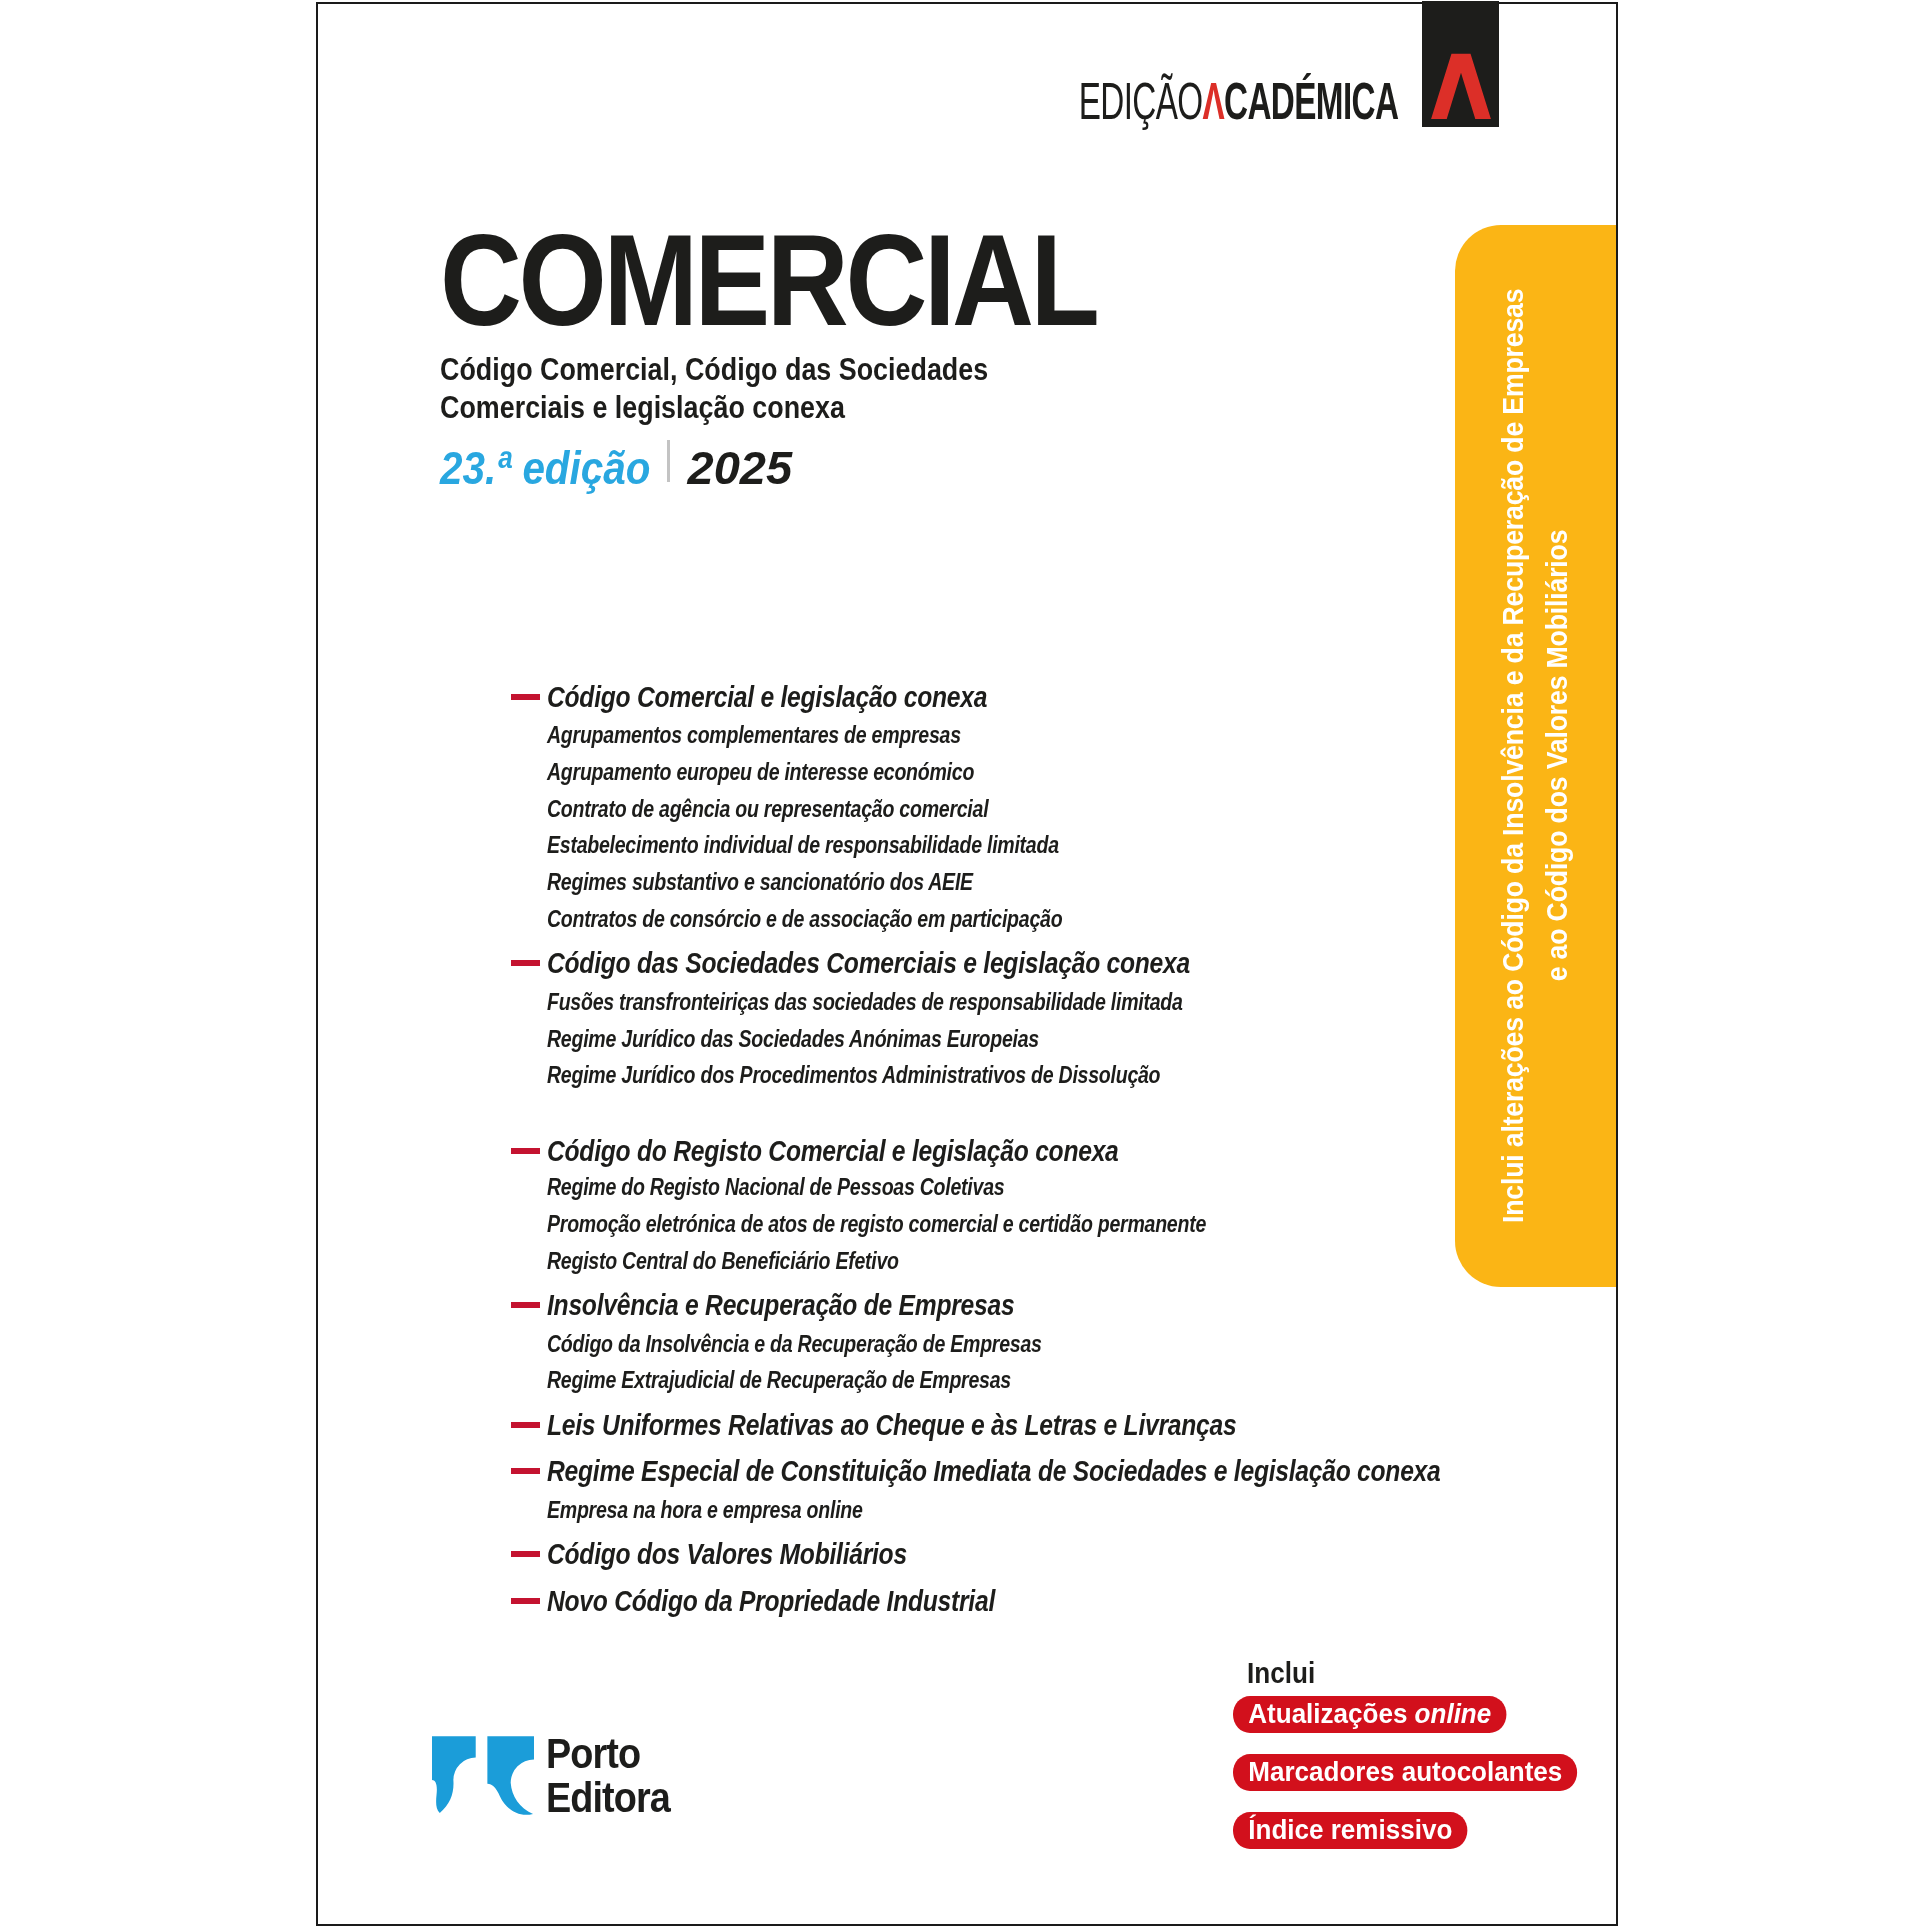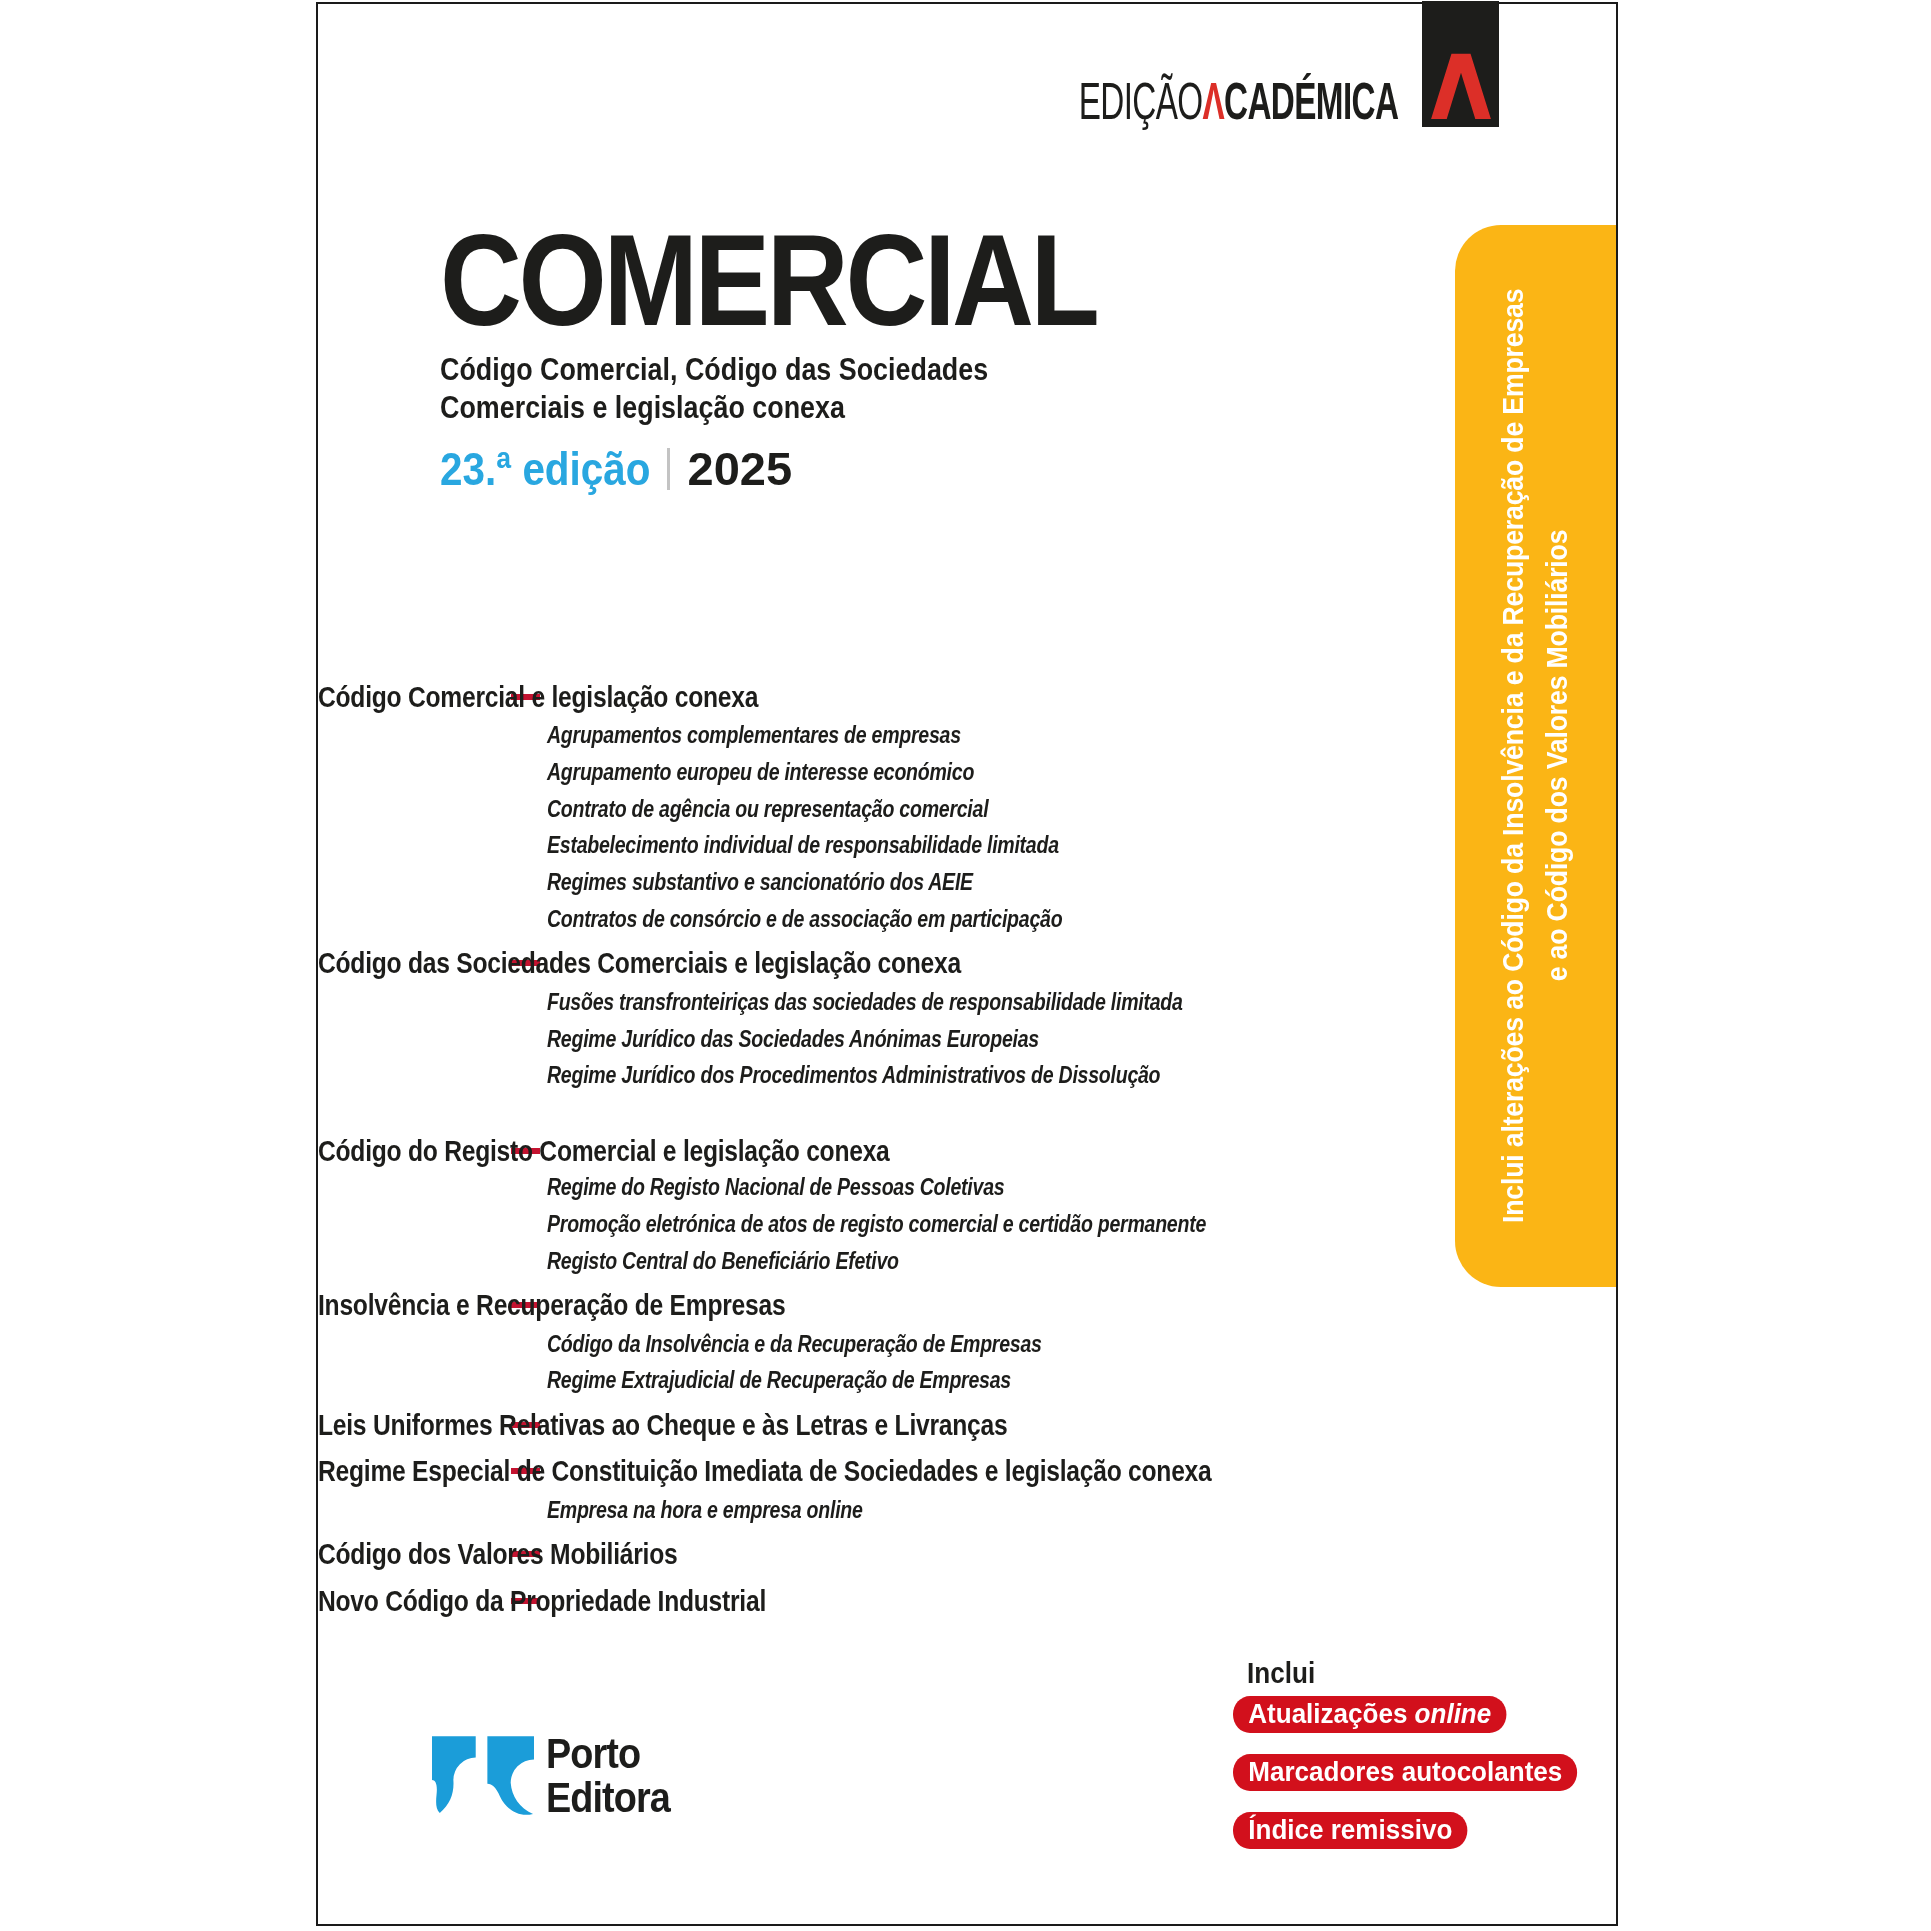--- a/index.html
+++ b/index.html
@@ -17,30 +17,30 @@
   .ed-lam{color:#dc2f28;font-weight:bold;}
   .brand-tab{position:absolute;left:1104px;top:-2.9px;width:77px;height:126px;background:#1d1d1b;}
   .brand-tab svg{position:absolute;left:4.8px;bottom:7.7px;}
 
   
   .title{position:absolute;left:122px;top:212px;font-size:129px;font-weight:bold;
          line-height:1;letter-spacing:-3.9px;white-space:nowrap;
          transform:scaleX(.88);transform-origin:left top;}
   .subtitle{position:absolute;left:122px;top:346px;font-size:32px;font-weight:bold;
             line-height:38px;transform:scaleX(.84);transform-origin:left top;white-space:nowrap;}
-  .edition{position:absolute;left:122px;top:436px;height:58px;display:flex;align-items:center;}
+  .edition{position:absolute;left:122px;top:436px;height:58px;display:flex;font-style:italic;}
   .edition .num{color:#29a7e0;font-size:47px;font-weight:bold;white-space:nowrap;
                 transform:scaleX(.86);transform-origin:left center;}
   .edition .sep{width:2.9px;height:42px;background:#c3c3c3;margin:0 17.4px 0 -17.4px;}
   .edition .year{font-size:47px;font-weight:bold;letter-spacing:0;}
 
   
   .toc-row{position:absolute;left:0;width:1130px;white-space:nowrap;}
   .toc-row .txt{display:inline-block;transform:scaleX(.85);transform-origin:left top;}
-  .toc-h{font-size:29px;font-weight:bold;line-height:31px;letter-spacing:-0.3px;}
+  .toc-h{font-size:29px;font-weight:bold;line-height:31px;letter-spacing:-0.3px;padding-left:229px;font-style:italic;}
   .toc-i{font-size:23px;font-weight:bold;font-style:italic;line-height:27px;
          letter-spacing:-0.3px;padding-left:229px;}
   .toc-i.small{font-size:23px;}
   .dash{position:absolute;left:193px;top:12.6px;width:29px;height:5.8px;background:#c41330;}
 
   
   .side-bar{position:absolute;left:1137px;top:221px;width:161px;height:1062px;
             background:#fbb515;border-radius:46px 0 0 46px;
             display:flex;flex-direction:row;align-items:center;justify-content:center;gap:11.6px;}
   .side-bar .vtxt{writing-mode:vertical-rl;transform:rotate(180deg) scale(1,.92);

